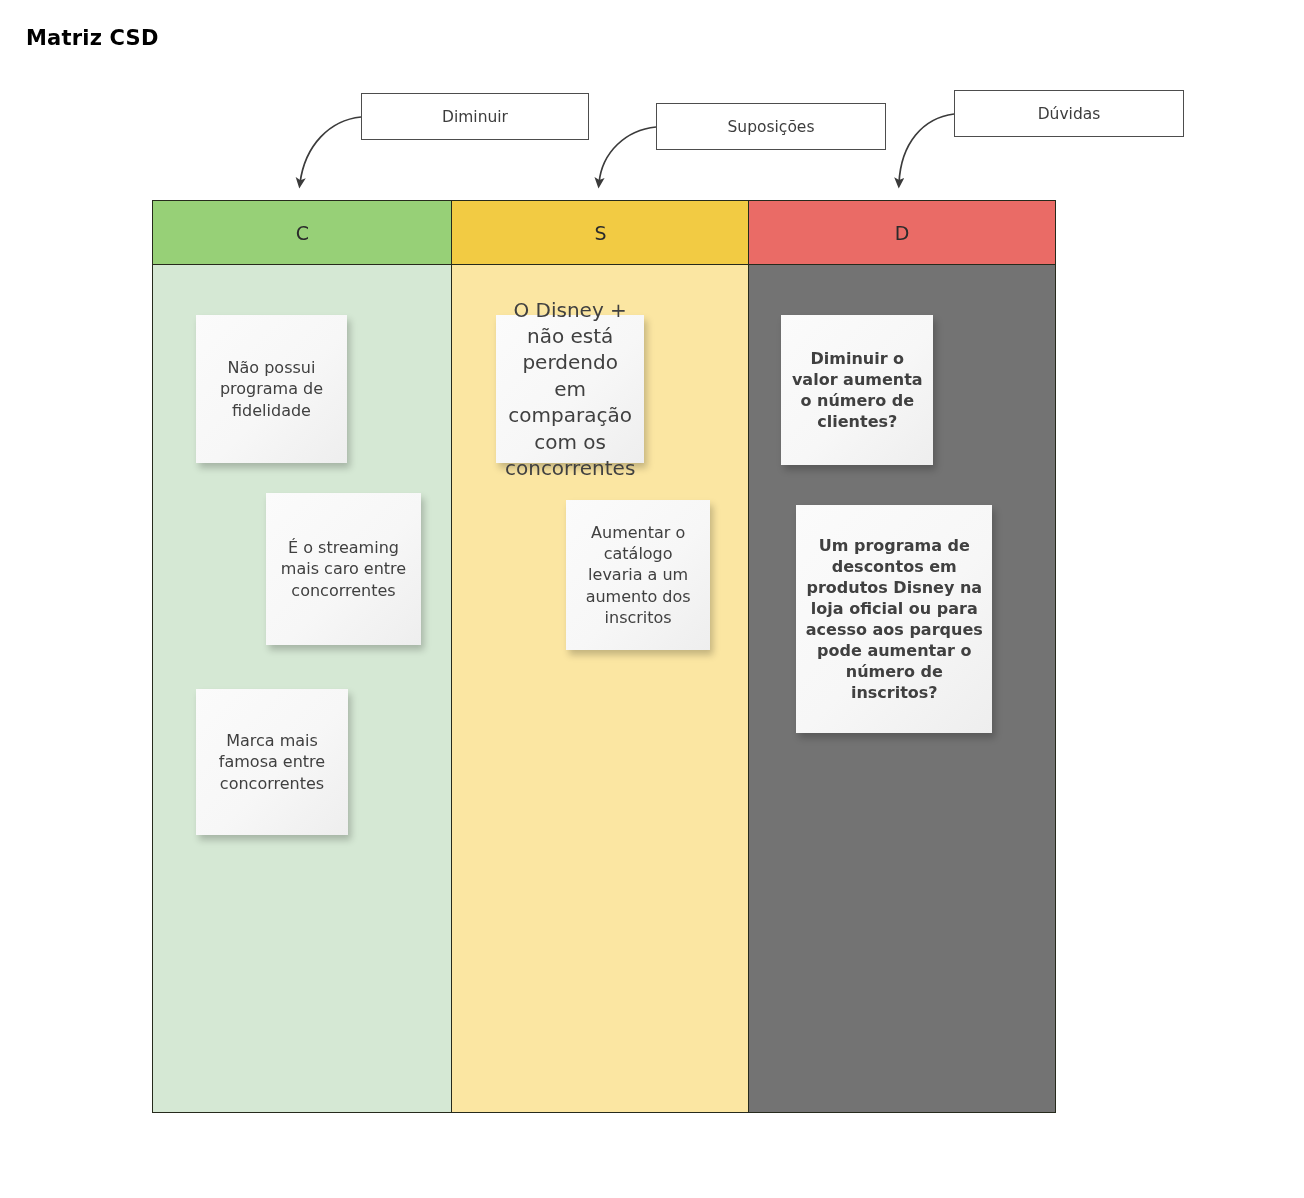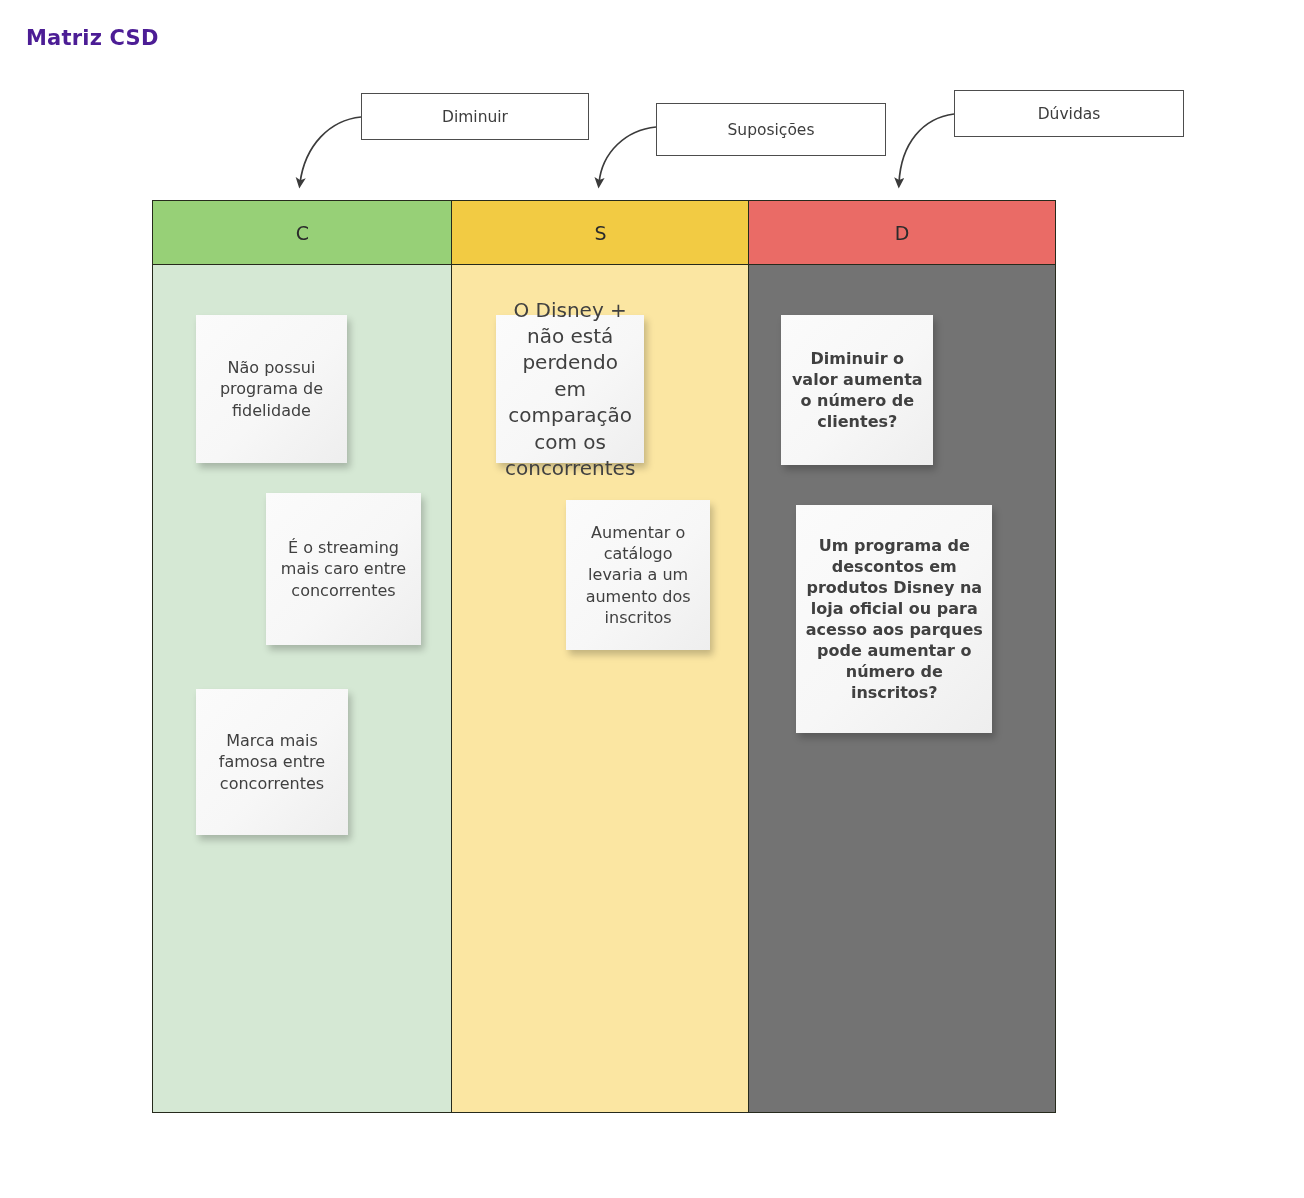--- a/index.html
+++ b/index.html
@@ -15,38 +15,38 @@
     overflow: hidden;
   }
 
   
   #page-title {
     position: absolute;
     left: 26px;
     top: 26px;
     font-size: 21px;
     font-weight: bold;
-    color: #4c1d95;
+    color: #000000;
     letter-spacing: 0.2px;
   }
 
   
   .label-box {
     position: absolute;
     border: 1.4px solid #4d4d4d;
     background: #ffffff;
     box-sizing: border-box;
     display: flex;
     align-items: center;
     justify-content: center;
     font-size: 15.5px;
     color: #3d3d3d;
   }
   #label-certezas   { left: 361px; top: 93px;  width: 228px; height: 47px; }
-  #label-suposicoes { left: 656px; top: 103px; width: 230px; height: 53px; }
+  #label-suposicoes { left: 656px; top: 103px; width: 230px; height: 47px; }
   #label-duvidas    { left: 954px; top: 90px;  width: 230px; height: 47px; }
 
   
   #arrow-layer {
     position: absolute;
     left: 0;
     top: 0;
     width: 1304px;
     height: 1198px;
     pointer-events: none;

